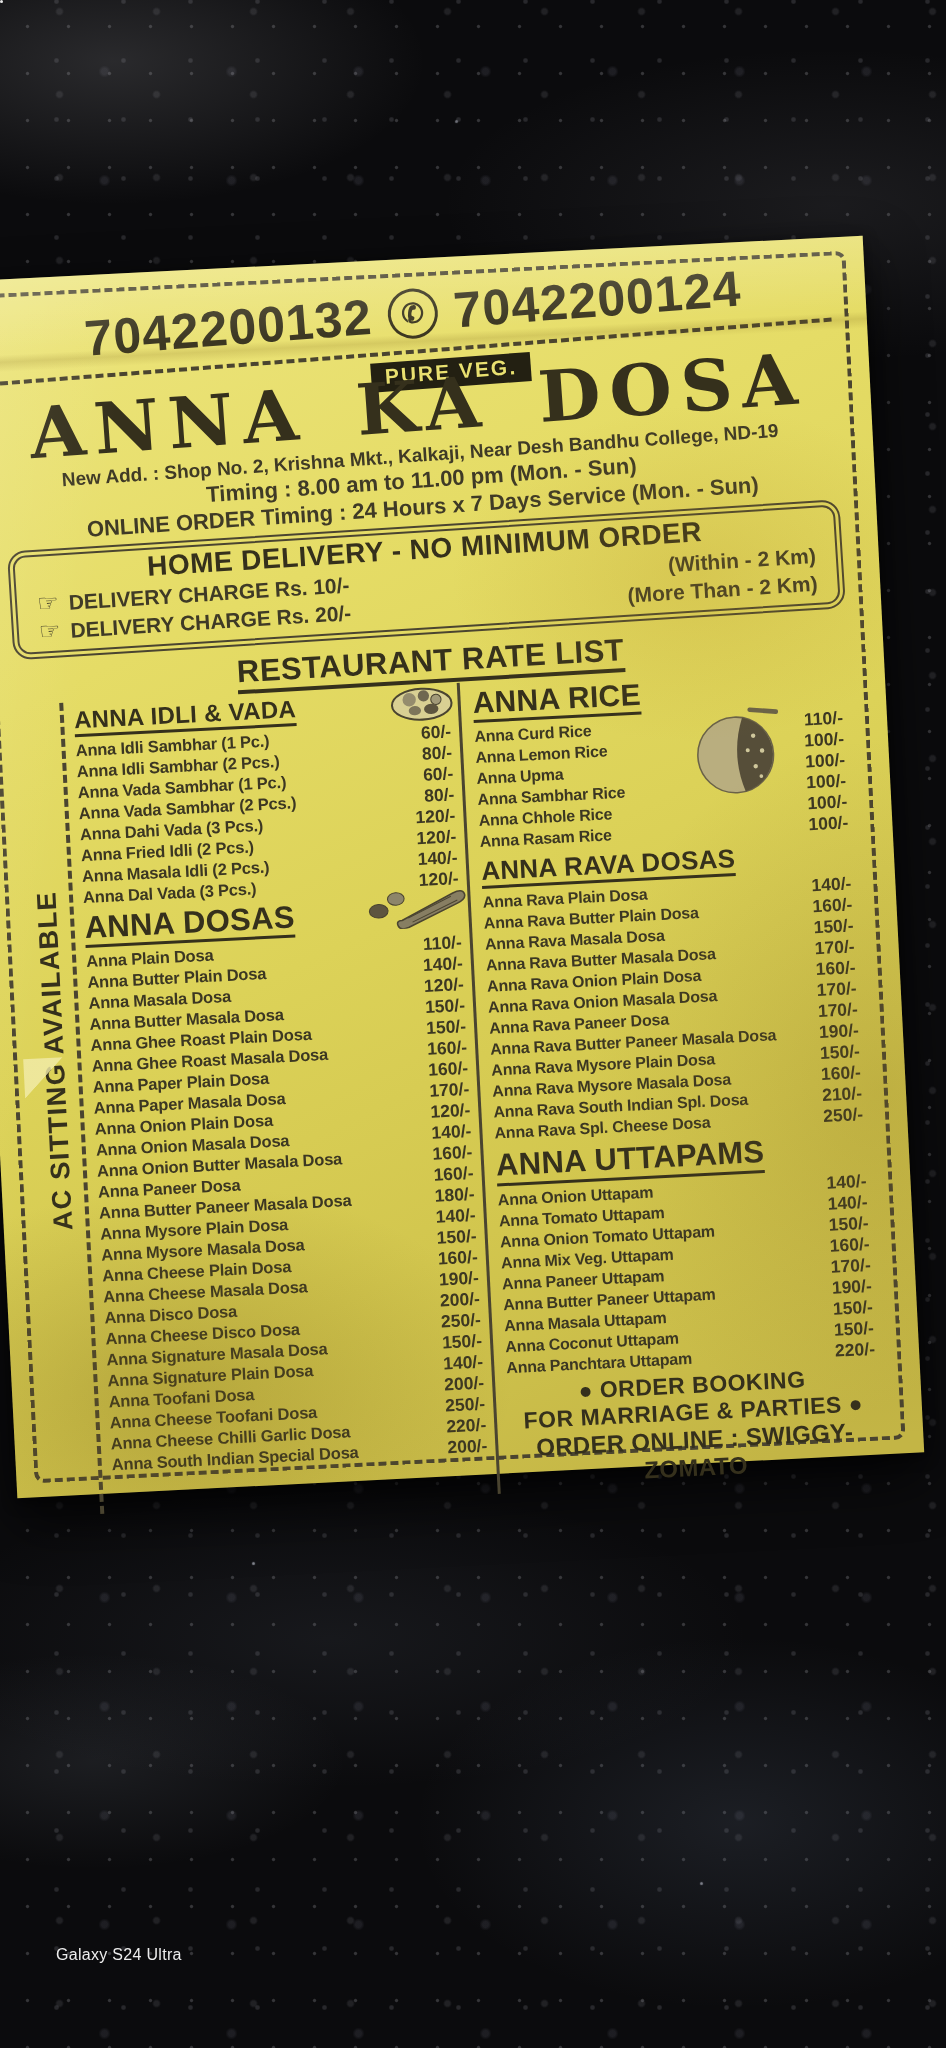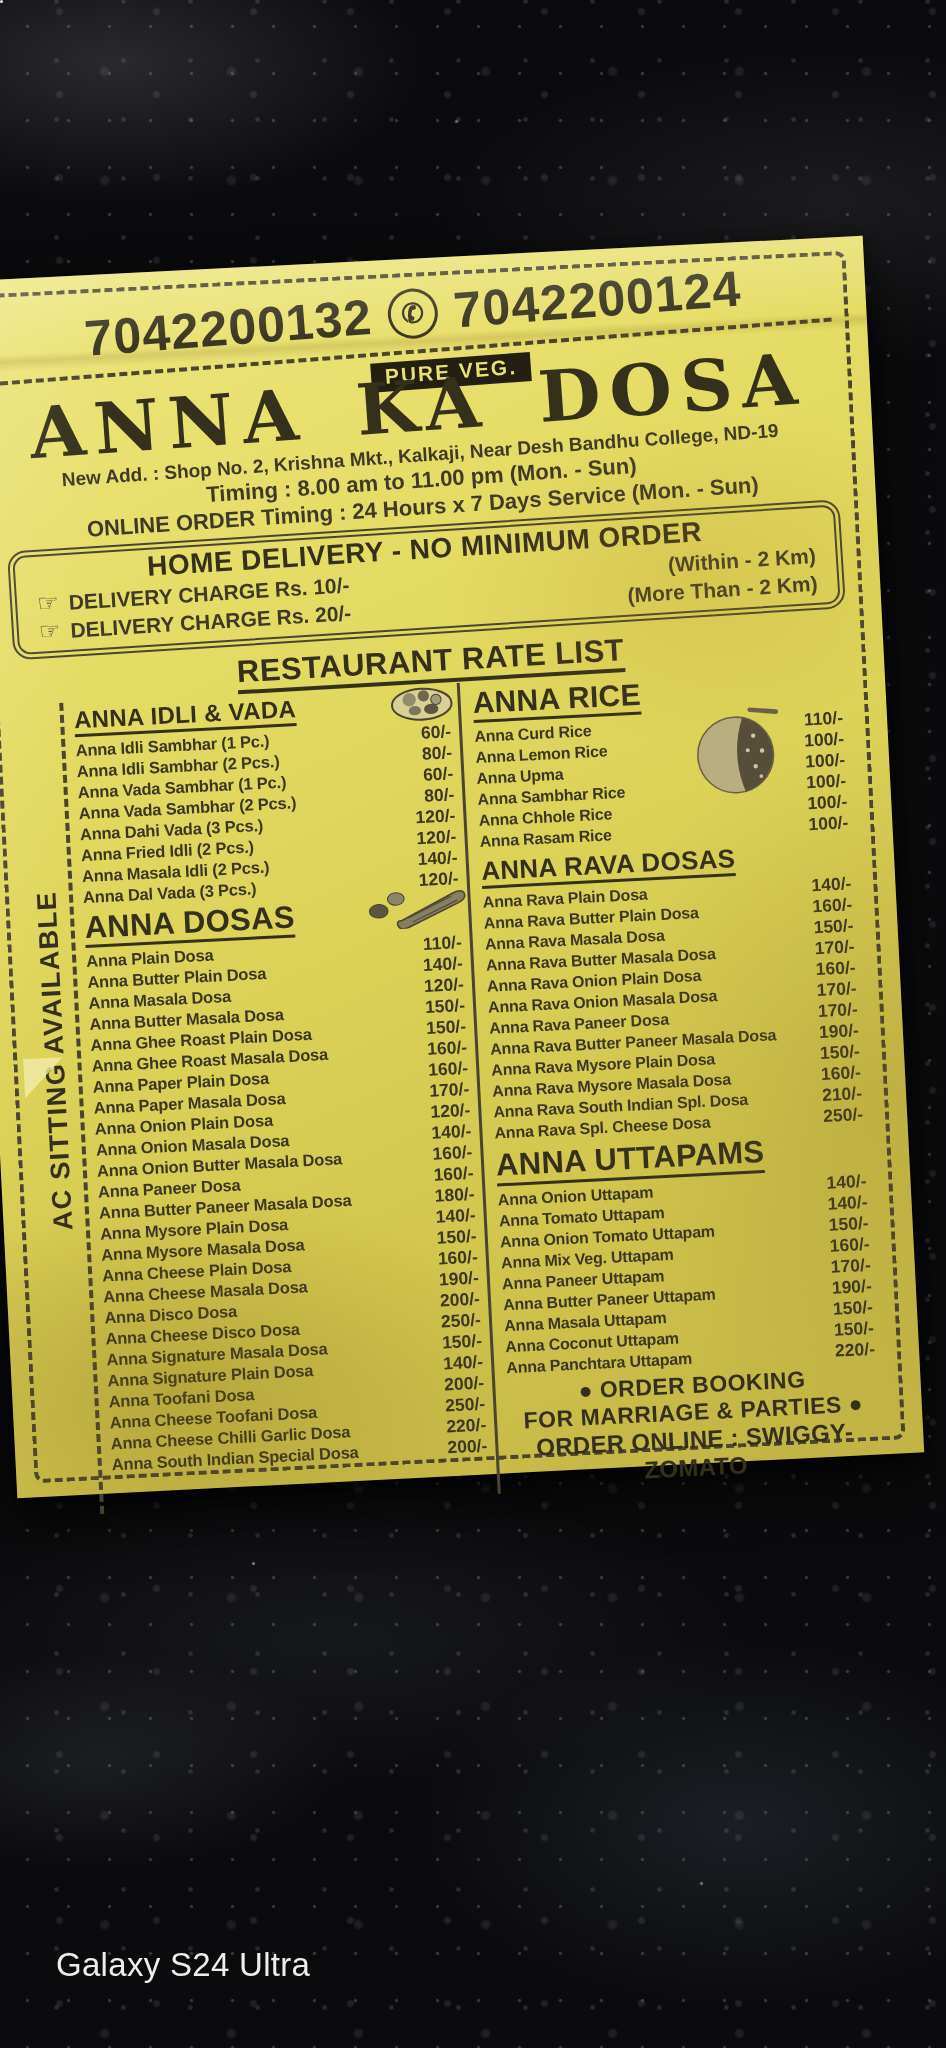--- a/index.html
+++ b/index.html
@@ -91,21 +91,21 @@
   .col-right .mi-name{font-size:16px;}
   .mi-price{margin-left:auto;font-size:17.5px;padding-left:4px;}
   .sec-icon{display:inline-block;}
   .sec-icon.idli-vada-plate{position:absolute;right:-4px;top:-4px;}
   .sec-icon.dosa-roll{position:absolute;right:-8px;top:-12px;}
   .sec-icon.rice-bowl{position:absolute;right:62px;top:34px;}
   .foot{margin-top:auto;text-align:center;font-weight:900;color:#35301c;padding-bottom:2px;}
   .foot-l1{font-size:23px;letter-spacing:0.5px;}
   .foot-l2{font-size:23px;letter-spacing:0.5px;}
   .foot-l3{font-size:24px;letter-spacing:0.3px;}
-  .watermark{position:absolute;left:56px;top:1946px;font-size:33px;color:#ededed;
+  .watermark{position:absolute;left:56px;top:1946px;font-size:16px;color:#ededed;
     letter-spacing:0.3px;font-weight:400;}
 </style>
 </head>
 <body>
 
 <div class="photo">
   <div class="sparkles"></div>
 
   <div class="paper">
     <div class="frame"></div>

